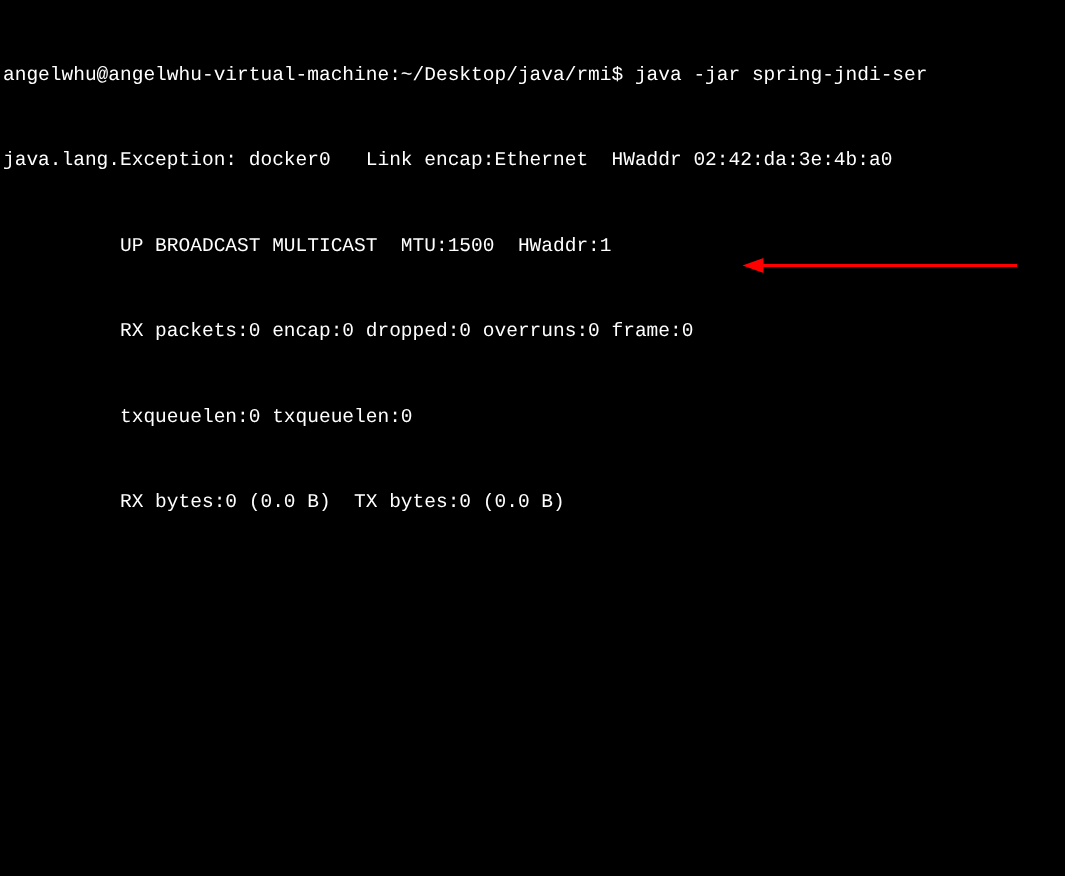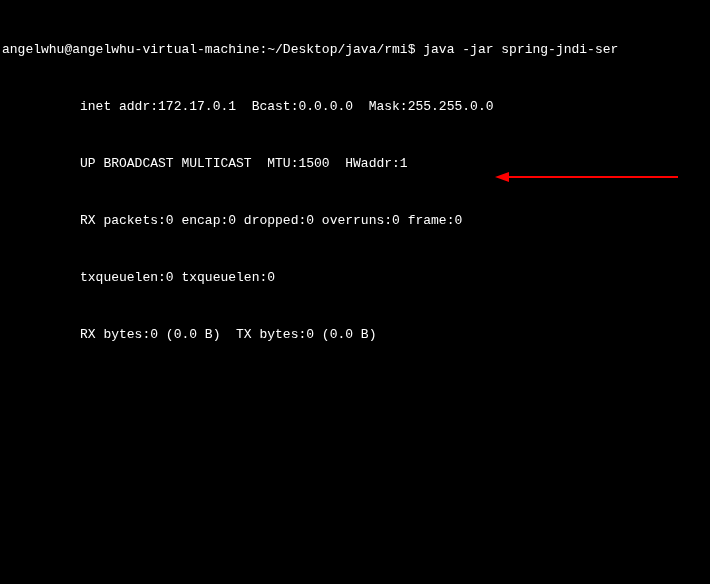--- a/index.html
+++ b/index.html
@@ -7,21 +7,21 @@
   .line{display:block;white-space:pre;}
   .arrow{position:absolute;top:170px;left:495px;pointer-events:none;}
   .arrow-line{stroke:#ff0000;stroke-width:2;fill:none;}
   .arrow-head{fill:#ff0000;}
 </style>
 </head>
 <body>
 
 <div class="terminal">
   <span class="line">angelwhu@angelwhu-virtual-machine:~/Desktop/java/rmi$ java -jar spring-jndi-ser</span>
-  <span class="line">          inet addr:172.17.0.1  Bcast:0.0.0.0  Mask:255.255.0.0</span>
+  <span class="line">java.lang.Exception: docker0   Link encap:Ethernet  HWaddr 02:42:da:3e:4b:a0</span>
   <span class="line">          UP BROADCAST MULTICAST  MTU:1500  HWaddr:1</span>
   <span class="line">          RX packets:0 encap:0 dropped:0 overruns:0 frame:0</span>
   <span class="line">          txqueuelen:0 txqueuelen:0</span>
   <span class="line">          RX bytes:0 (0.0 B)  TX bytes:0 (0.0 B)</span>
   
   
   
   
   
   

